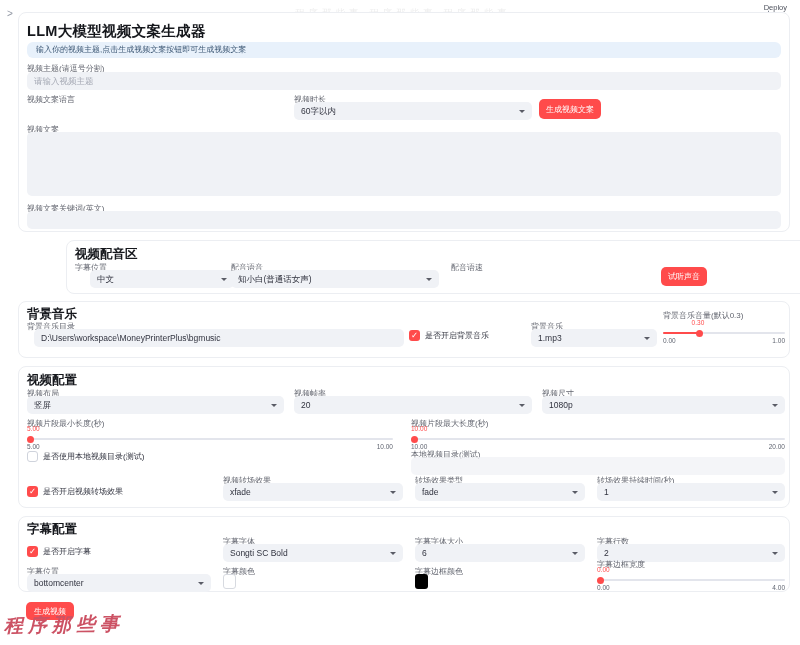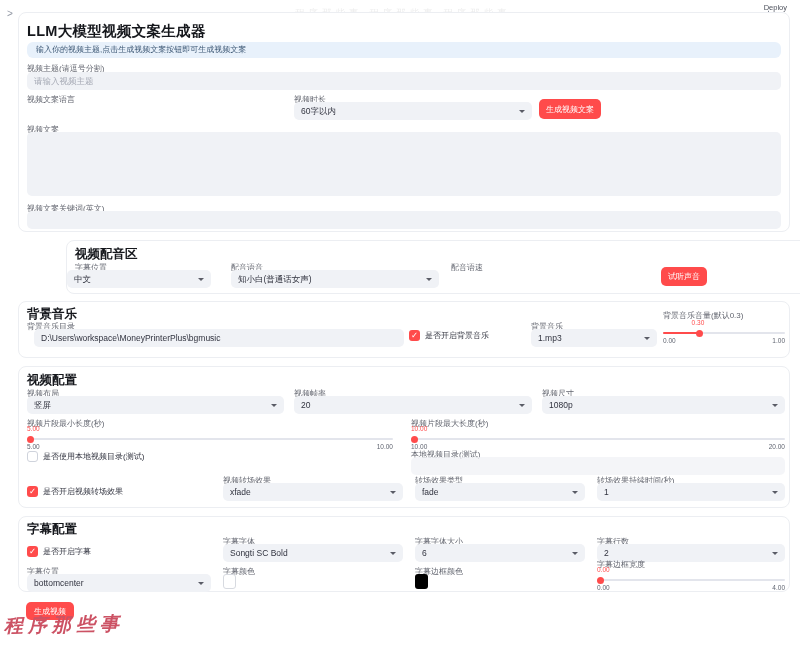--- a/index.html
+++ b/index.html
@@ -89,21 +89,21 @@
   <div class="lbl" style="top:111px; left:8px;">视频文案</div>
   <div class="txtarea" style="top:119px; left:8px; right:8px; height:64px;"></div>
 
   <div class="lbl" style="top:190px; left:8px;">视频文案关键词(英文)</div>
   <div class="input" style="top:198px; left:8px; right:8px;"></div>
 </div>
 
 <div class="card" id="card2">
   <div class="h2" style="top:5px; left:8px;">视频配音区</div>
   <div class="lbl" style="top:21px; left:8px;">字幕位置</div>
-  <div class="select" style="top:29px; left:0; width:144px;">
+  <div class="select" style="top:29px; left:23px; width:144px;">
     <span>中文</span>
     <span class="chev"></span>
   </div>
   <div class="lbl" style="top:21px; left:164px;">配音语音</div>
   <div class="select" style="top:29px; left:164px; width:208px;">
     <span>知小白(普通话女声)</span>
     <span class="chev"></span>
   </div>
   <div class="lbl" style="top:21px; left:384px;">配音语速</div>
   <button class="btn" style="top:26px; left:594px; height:19px; padding:0 7px;">试听声音</button>

